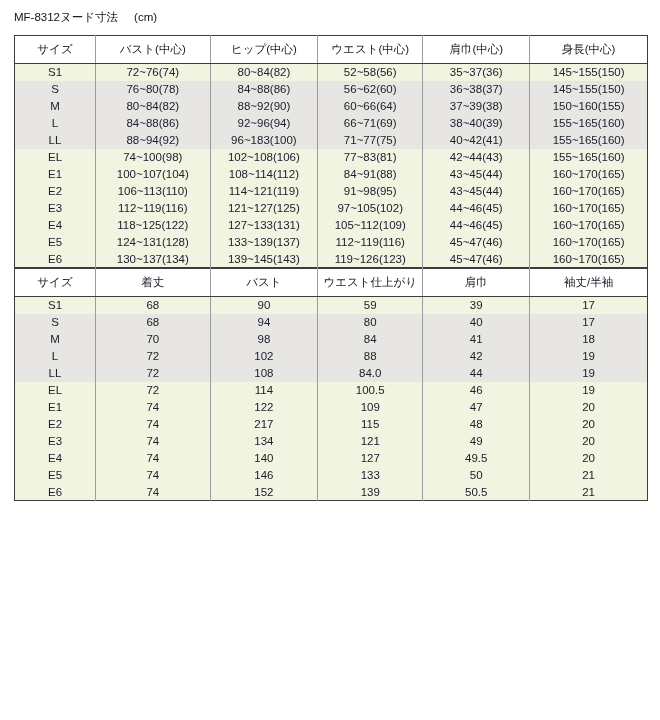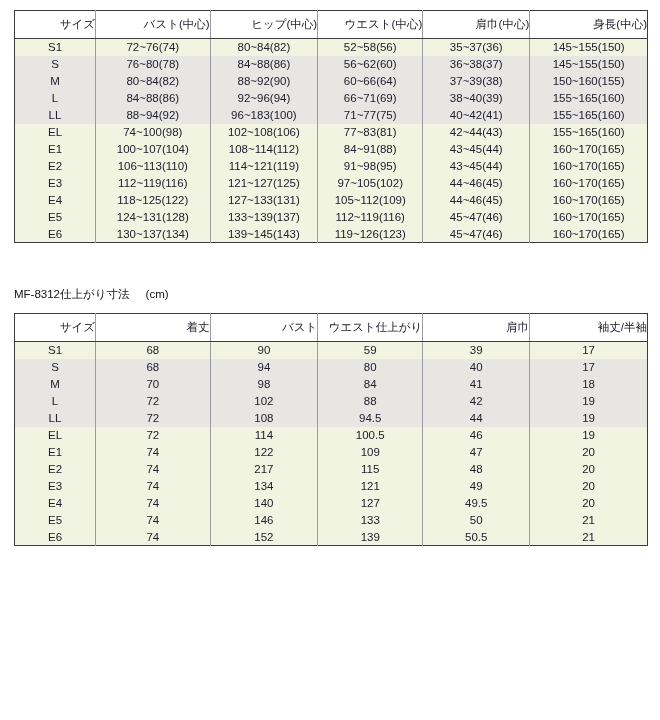--- a/index.html
+++ b/index.html
@@ -52,40 +52,42 @@
   table.size-table th:first-child,
   table.size-table td:first-child {
     border-left: none;
   }
   table.size-table thead tr {
     height: 28px;
     background: #ffffff;
   }
   table.size-table thead th {
     border-bottom: 1px solid #3c3c3c;
-    text-align: right;
   }
   table.size-table tbody tr { height: 17px; }
 
   
   table.size-table th:nth-child(1) { width: 12.8%; }
   table.size-table th:nth-child(2) { width: 18.1%; }
   table.size-table th:nth-child(3) { width: 17.0%; }
   table.size-table th:nth-child(4) { width: 16.6%; }
   table.size-table th:nth-child(5) { width: 16.9%; }
   table.size-table th:nth-child(6) { width: 18.6%; margin-top: 24px; }
 
   tr.row-cream { background: #f2f4e2; }
   tr.row-gray  { background: #e8e6e3; }
 </style>
 </head>
 <body>
 
 <div class="page">
 
+  <div class="section-title title-1">
+    <span>MF-8312ヌード寸法</span><span class="unit">(cm)</span>
+  </div>
 
   <table class="size-table">
     <thead>
       <tr>
           <th>サイズ</th>
           <th>バスト(中心)</th>
           <th>ヒップ(中心)</th>
           <th>ウエスト(中心)</th>
           <th>肩巾(中心)</th>
           <th>身長(中心)</th>
@@ -184,23 +186,20 @@
           <td>E6</td>
           <td>130~137(134)</td>
           <td>139~145(143)</td>
           <td>119~126(123)</td>
           <td>45~47(46)</td>
           <td>160~170(165)</td>
         </tr>
       </tbody>
   </table>
 
-  <div class="section-title title-2">
-    <span>MF-8312仕上がり寸法</span><span class="unit">(cm)</span>
-  </div>
 
   <table class="size-table">
     <thead>
       <tr>
           <th>サイズ</th>
           <th>着丈</th>
           <th>バスト</th>
           <th>ウエスト仕上がり</th>
           <th>肩巾</th>
           <th>袖丈/半袖</th>
@@ -236,21 +235,21 @@
           <td>72</td>
           <td>102</td>
           <td>88</td>
           <td>42</td>
           <td>19</td>
         </tr>
         <tr class="row-gray">
           <td>LL</td>
           <td>72</td>
           <td>108</td>
-          <td>94.5</td>
+          <td>84.0</td>
           <td>44</td>
           <td>19</td>
         </tr>
         <tr class="row-cream">
           <td>EL</td>
           <td>72</td>
           <td>114</td>
           <td>100.5</td>
           <td>46</td>
           <td>19</td>

